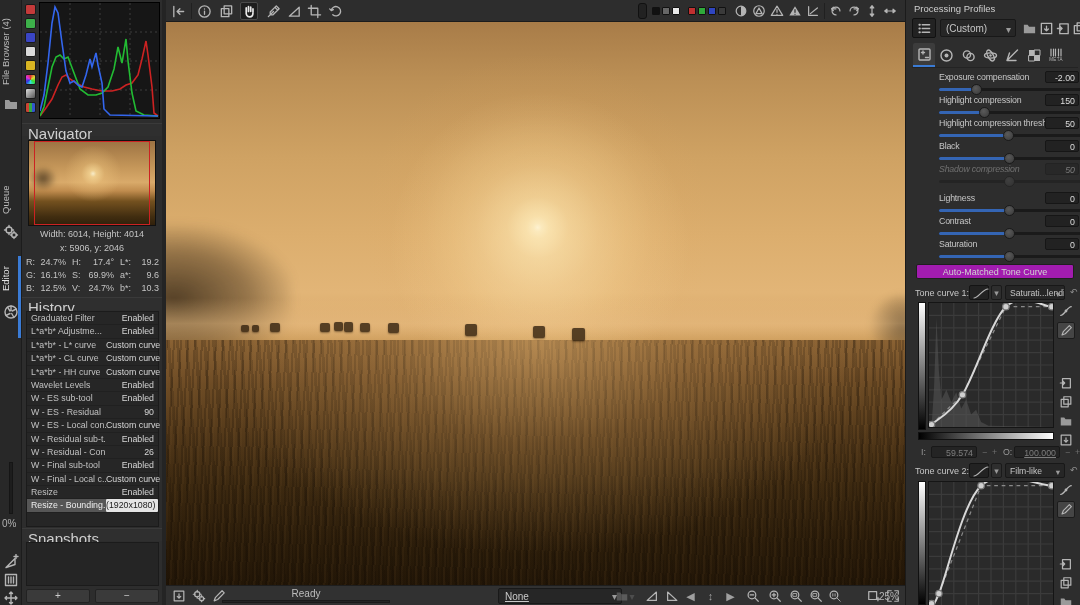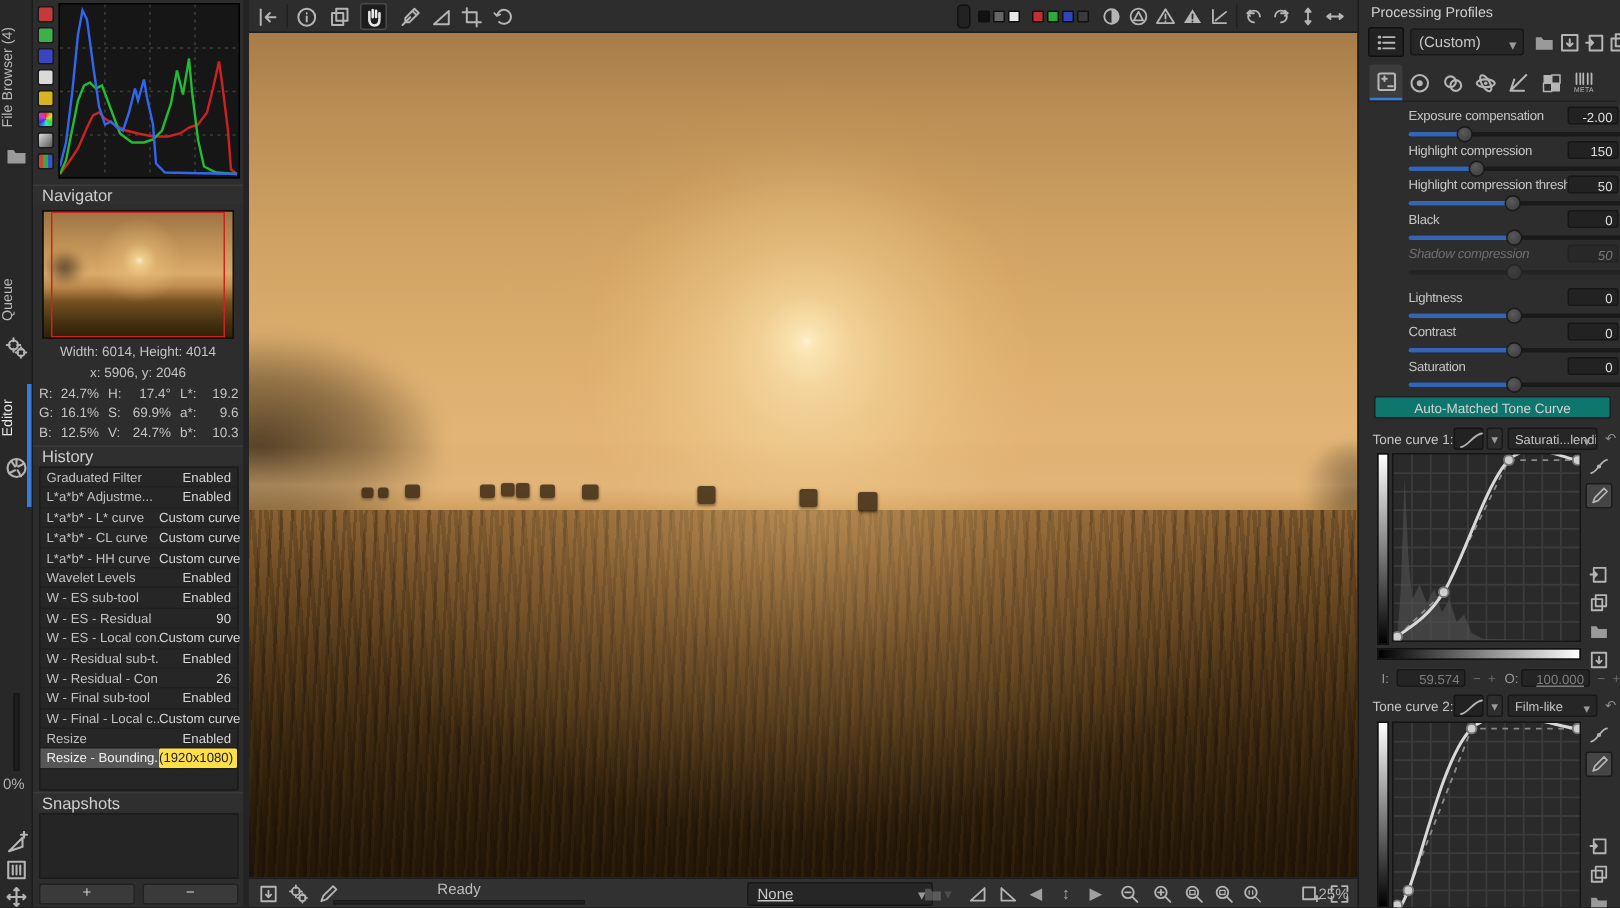--- a/index.html
+++ b/index.html
@@ -13,39 +13,39 @@
   .tabstrip{left:0;top:0;width:22px;height:605px;background:#282828;border-right:1px solid #1c1c1c;}
   .vlabel{position:absolute;left:0;width:22px;color:#b9b9b9;font-size:9.5px;writing-mode:vertical-rl;transform:rotate(180deg);text-align:center;}
   .stripicon{position:absolute;left:3px;width:16px;height:16px;}
   .active-marker{position:absolute;right:0;width:3px;background:#3a7bd5;}
   .qtrack{position:absolute;left:9px;width:4px;background:#1d1d1d;border:1px solid #151515;}
 
   
   .leftpanel{left:22px;top:0;width:140px;height:605px;background:#2d2d2d;}
   .histbtn{position:absolute;left:3px;width:11px;height:11px;border:1px solid #1a1a1a;border-radius:2px;}
   .histobox{position:absolute;left:17px;top:2px;width:121px;height:117px;background:#161616;border:1px solid #000;}
-  .sechead{position:absolute;left:0;width:140px;height:13px;border-top:1px solid #3a3a3a;background:#2f2f2f;color:#cfcfcf;padding:1px 0 0 6px;font-size:11px;}
+  .sechead{position:absolute;left:0;width:140px;height:13px;border-top:1px solid #3a3a3a;background:#2f2f2f;color:#cfcfcf;padding:1px 0 0 6px;font-size:15px;}
   .navthumb{position:absolute;left:6px;top:140px;width:128px;height:86px;background:#000;border:1px solid #111;overflow:hidden;}
   .cropred{position:absolute;left:5px;top:0;right:5px;bottom:0;border:1px solid #cc2222;}
   .navline{position:absolute;left:0;width:140px;text-align:center;color:#c4c4c4;font-size:9px;}
   .navgrid{position:absolute;left:4px;top:256px;width:133px;font-size:9px;color:#c4c4c4;}
   .ngrow{display:flex;height:13px;line-height:13px;}
   .ngl{width:14px;text-align:left;}
   .ngv{width:26px;text-align:right;}
   .ngl2{width:16px;margin-left:6px;}
   .ngv2{width:26px;text-align:right;}
   .ngl3{width:16px;margin-left:6px;}
   .ngv3{width:23px;text-align:right;}
 
   .histlist{position:absolute;left:4px;top:311px;width:133px;height:216px;background:#262626;border:1px solid #1b1b1b;}
   .hrow{display:flex;height:13.4px;line-height:13.4px;border-bottom:1px solid #202020;font-size:8.8px;}
   .hlabel{flex:1;padding-left:4px;color:#c2c2c2;white-space:nowrap;overflow:hidden;}
   .hval{width:52px;padding-right:4px;text-align:right;color:#d6d6d6;white-space:nowrap;}
   .hrow.sel .hlabel{background:#565656;color:#eee;}
-  .hrow.sel .hval{background:#fde047;color:#1c1c1c;border-radius:1px;}
+  .hrow.sel .hval{background:#e5e5e5;color:#1c1c1c;border-radius:1px;}
   .snapbox{position:absolute;left:4px;top:542px;width:133px;height:44px;background:#252525;border:1px solid #1b1b1b;}
   .snapbtn{position:absolute;top:589px;height:14px;width:64px;background:#3a3a3a;border:1px solid #222;color:#ccc;text-align:center;line-height:12px;border-radius:2px;}
 
   
   .main{left:166px;top:0;width:739px;height:605px;background:#2d2d2d;}
   .tb{position:absolute;top:0;height:22px;}
   .tbtn{position:absolute;top:2px;width:18px;height:18px;border-radius:2px;display:flex;align-items:center;justify-content:center;}
   .tbtn.active{background:#1d1d1d;border:1px solid #4a4a4a;}
   .vsep{position:absolute;top:3px;width:1px;height:16px;background:#202020;}
   .swatch{position:absolute;top:7px;width:8px;height:8px;border:1px solid #111;border-radius:1px;}
@@ -88,21 +88,21 @@
   .srow{position:absolute;left:6px;width:166px;height:23px;margin-left:24px;}
   .srow.disabled{opacity:.42;}
   .slabel{position:absolute;left:3px;top:0;font-size:8.8px;letter-spacing:-0.2px;color:#c6c6c6;white-space:nowrap;}
   .sval{position:absolute;left:109px;top:-1px;width:34px;height:12px;background:#222;border:1px solid #161616;border-radius:2px;text-align:right;padding:1px 3px 0 0;font-size:8.8px;color:#ddd;}
   .smin{position:absolute;left:147px;top:0;color:#9a9a9a;font-size:9px;}
   .splu{position:absolute;left:157px;top:0;color:#9a9a9a;font-size:9px;}
   .strack{position:absolute;left:3px;top:16px;width:146px;height:3px;background:#1a1a1a;border-radius:2px;}
   .sfill{position:absolute;left:0;top:0;height:3px;background:#3465b4;border-radius:2px;}
   .sthumb{position:absolute;top:-4px;width:11px;height:11px;margin-left:-5px;background:radial-gradient(circle at 40% 35%,#5a5a5a,#383838);border:1px solid #1a1a1a;border-radius:50%;}
   .sreset{position:absolute;left:157px;top:12px;color:#8f8f8f;font-size:9px;}
-  .autobtn{left:10px;top:264px;width:158px;height:15px;background:#0f766e;border:1px solid #1f1f1f;border-radius:2px;text-align:center;line-height:14px;color:#d2d2d2;font-size:9px;}
+  .autobtn{left:10px;top:264px;width:158px;height:15px;background:#a21caf;border:1px solid #1f1f1f;border-radius:2px;text-align:center;line-height:14px;color:#d2d2d2;font-size:9px;}
   .tcrow{position:absolute;left:6px;width:166px;height:18px;font-size:9px;color:#c6c6c6;}
   .tclabel{position:absolute;left:3px;top:4px;}
   .tctype{position:absolute;left:57px;top:1px;width:20px;height:15px;background:#222;border:1px solid #141414;border-radius:2px;}
   .tctypearr{position:absolute;left:79px;top:1px;width:11px;height:15px;background:#2e2e2e;border:1px solid #1a1a1a;color:#999;text-align:center;line-height:14px;border-radius:2px;}
   .tcmode{position:absolute;left:93px;top:1px;width:60px;height:15px;background:#262626;border:1px solid #181818;border-radius:2px;padding:2px 0 0 4px;white-space:nowrap;overflow:hidden;font-size:8.6px;}
   .tcreset{position:absolute;left:158px;top:3px;color:#8f8f8f;}
   .gradV{position:absolute;width:8px;background:linear-gradient(180deg,#fff,#000);border:1px solid #111;}
   .gradH{position:absolute;height:8px;background:linear-gradient(90deg,#000,#fff);border:1px solid #111;}
   .curvebox{position:absolute;width:126px;height:126px;background:#2a2a2a;border:1px solid #151515;}
   .curvesvg{position:absolute;left:0;top:0;width:100%;height:100%;}

